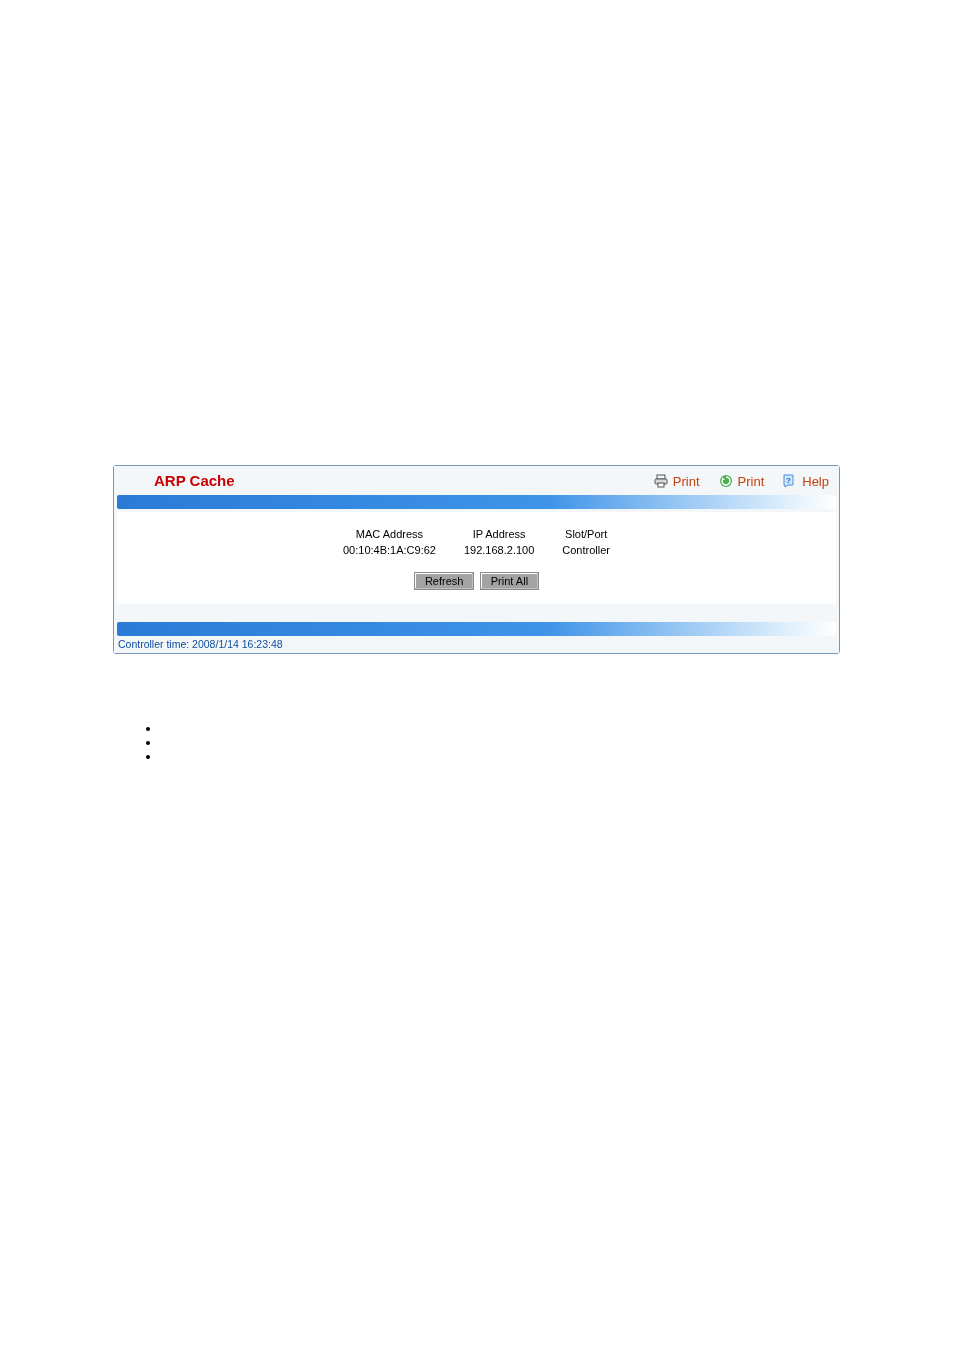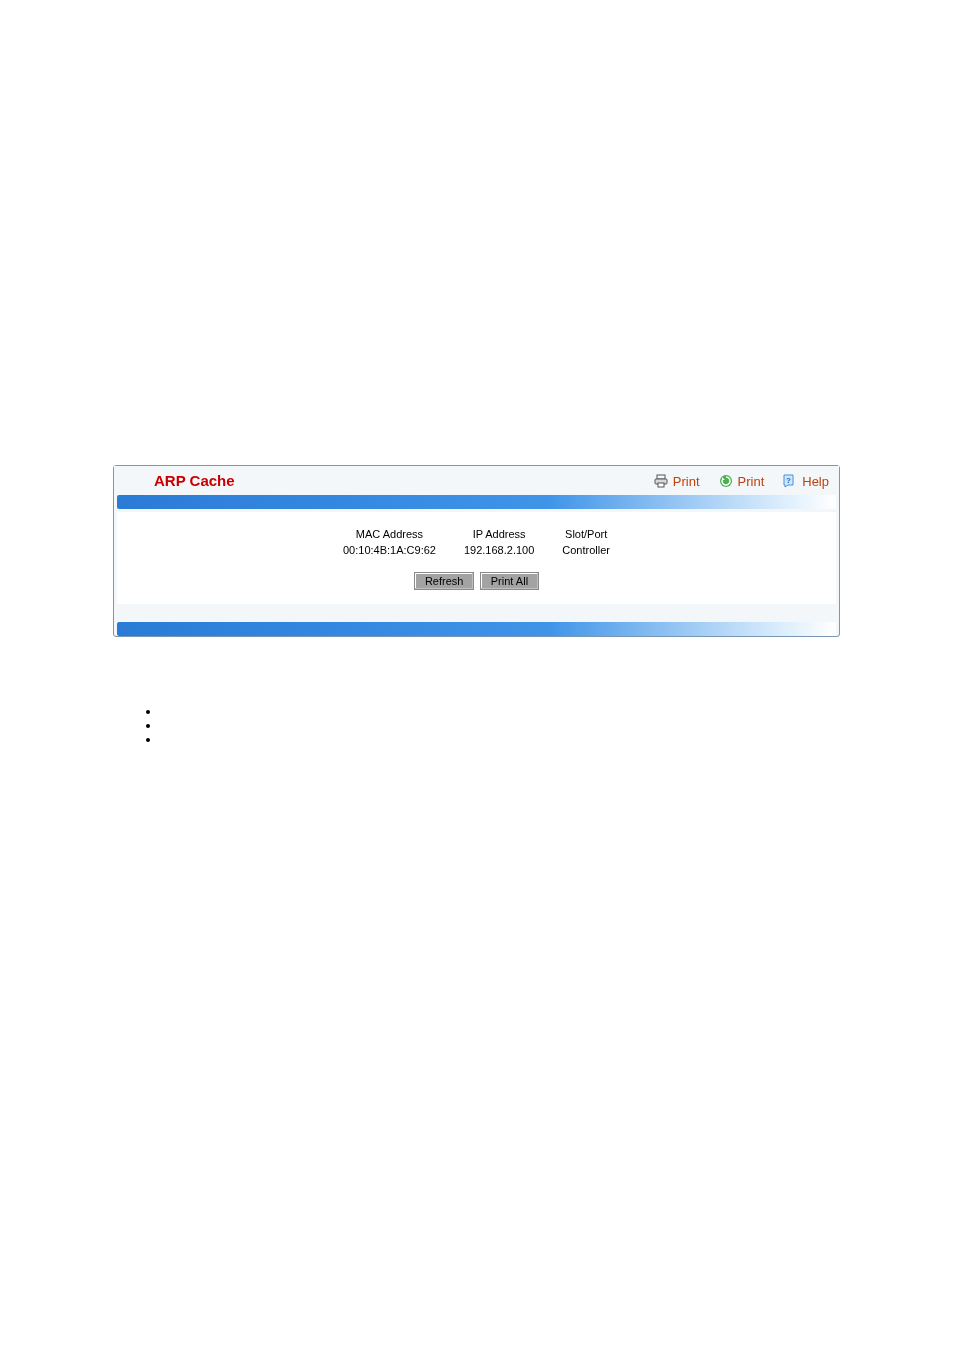--- a/index.html
+++ b/index.html
@@ -179,20 +179,21 @@
         </tbody>
       </table>
 
       <div class="button-row">
         <button class="win-button">Refresh</button>
         <button class="win-button">Print All</button>
       </div>
     </div>
 
     <div class="footer-bar"></div>
+    <div class="controller-time">Controller time: 2008/1/14 16:23:48</div>
   </div>
 
   <ul class="bullets">
     <li></li>
     <li></li>
     <li></li>
   </ul>
 </div>
 
 </body></html>

